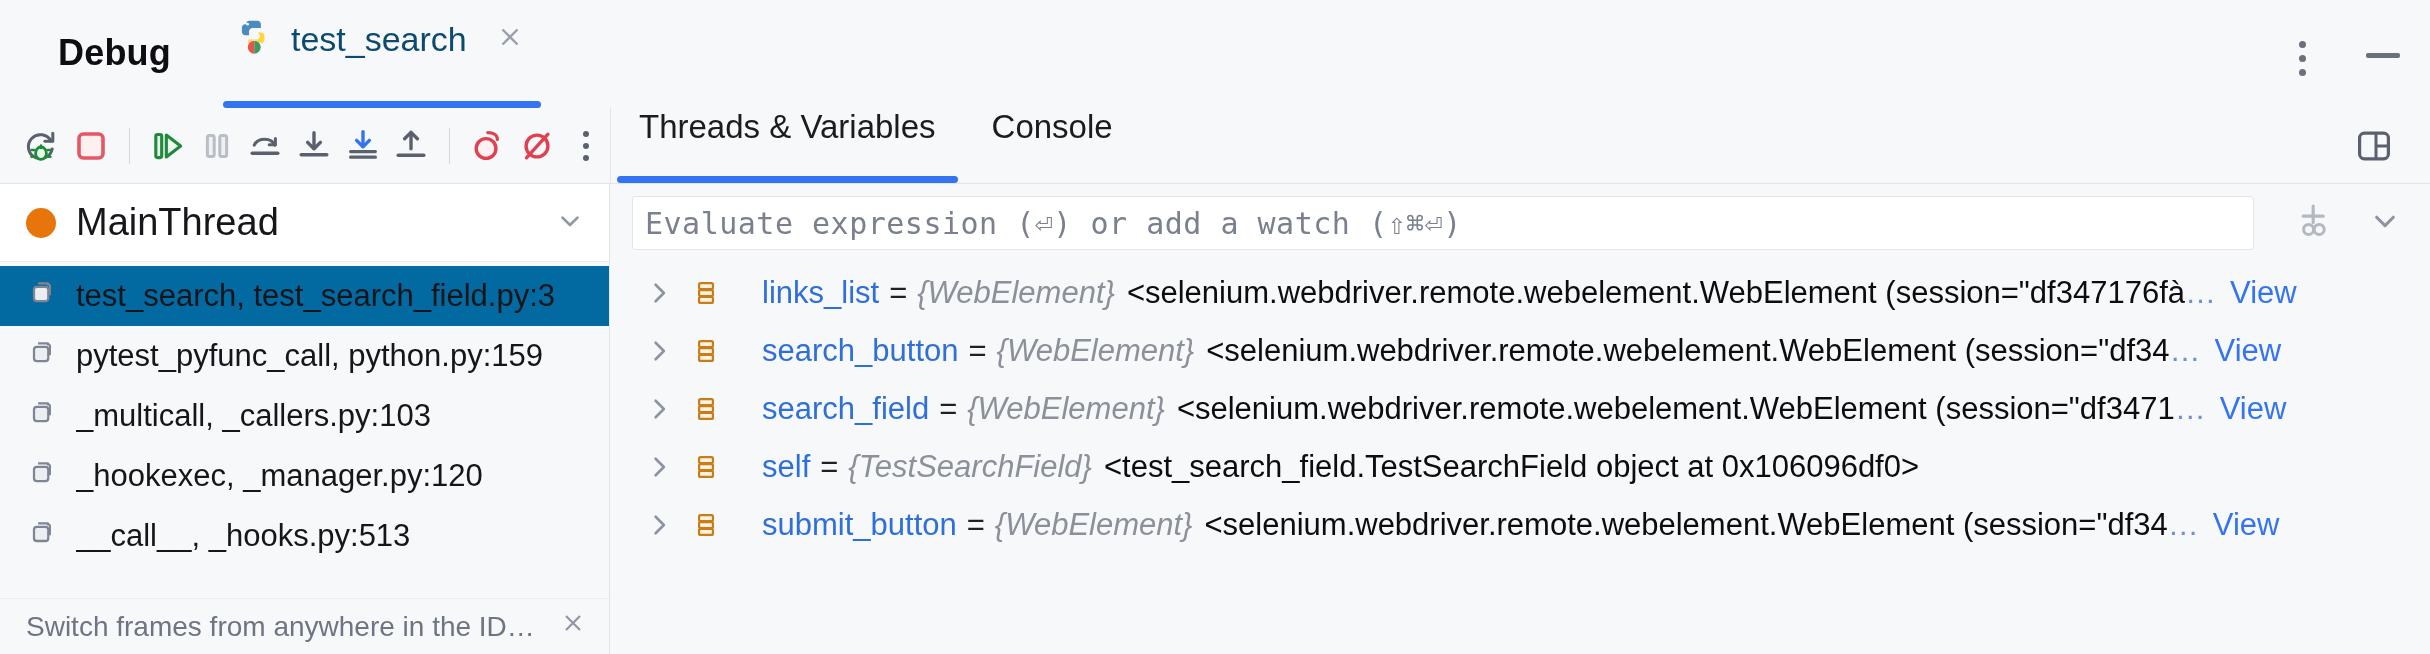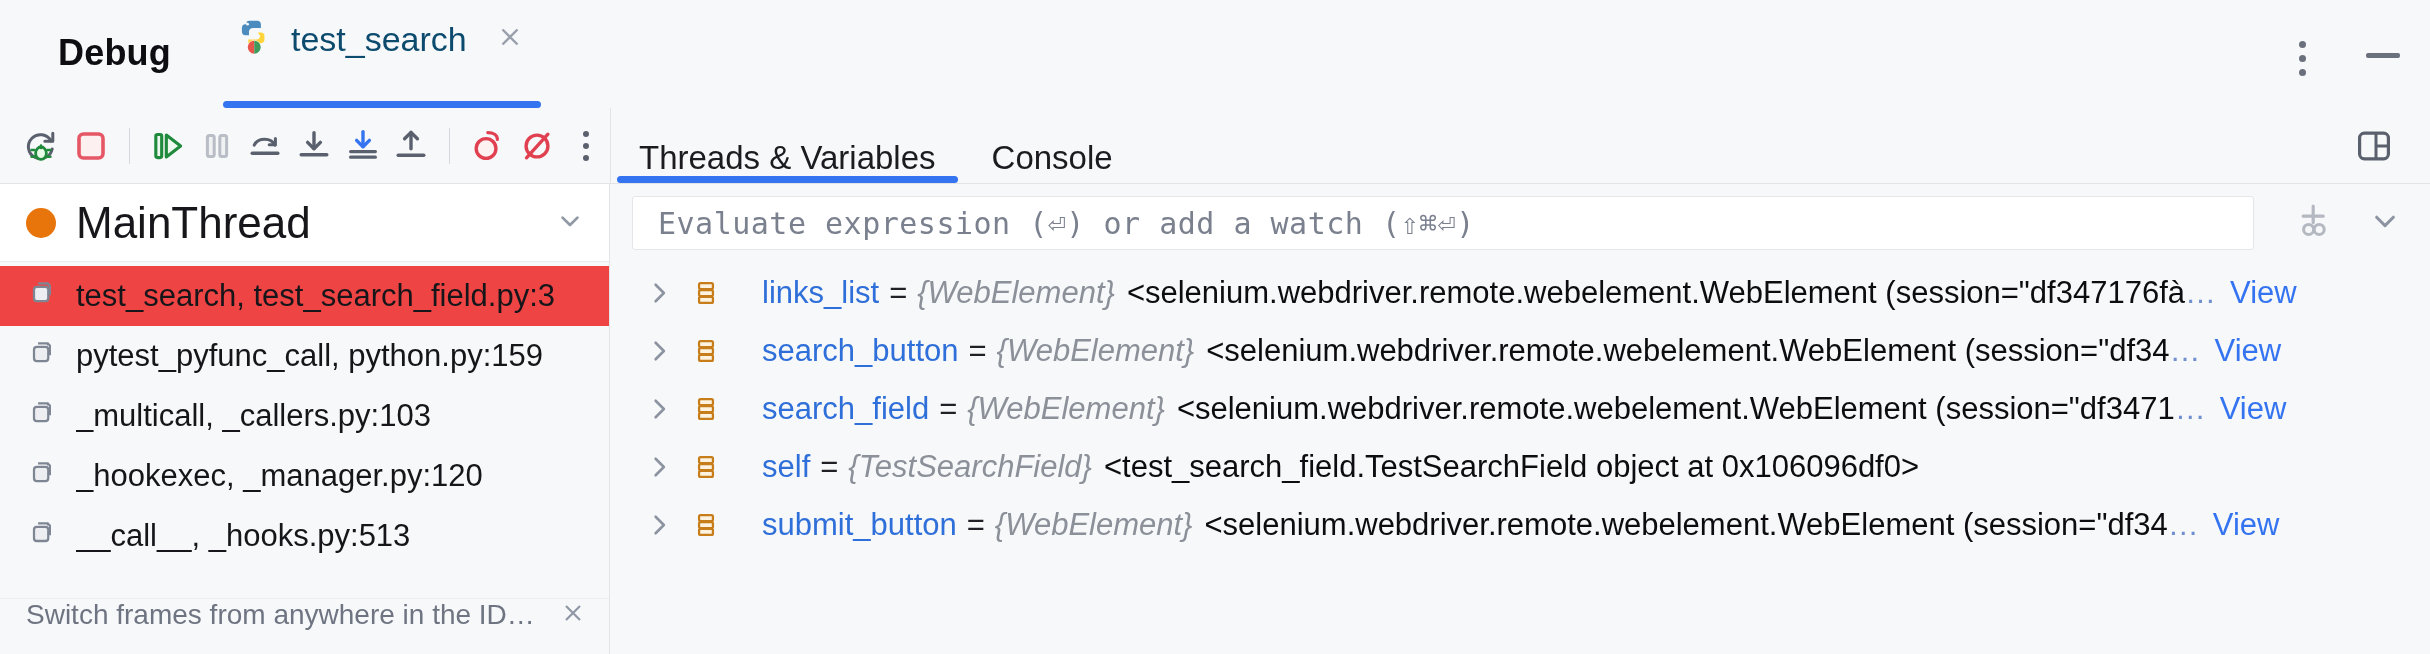--- a/index.html
+++ b/index.html
@@ -68,21 +68,21 @@
   .tb-kebab { display: flex; flex-direction: column; gap: 6px; align-items: center; }
   .tb-kebab i { width: 6px; height: 6px; border-radius: 50%; background: #5a606d; }
 
   .tabs-area {
     flex: 1; display: flex; align-items: flex-end;
     border-left: 1px solid #e2e4e8;
     position: relative;
   }
   .vtab {
     position: relative; height: 100%;
-    display: flex; align-items: flex-end;
+    display: flex; align-items: flex-start;
     padding: 0 28px 6px 28px;
     font-size: 33px; color: #1b1b20;
   }
   .vtab .u {
     position: absolute; left: 6px; right: 6px; bottom: 0;
     height: 7px; background: #3574f0; border-radius: 4px;
   }
   .layout-icon-wrap {
     position: absolute; right: 36px; top: 50%; transform: translateY(-50%);
     display: flex; align-items: center; justify-content: center;
@@ -100,53 +100,53 @@
     min-height: 0;
   }
   .thread-select {
     height: 78px; flex: 0 0 78px;
     display: flex; align-items: center; gap: 20px;
     padding: 0 22px 0 26px;
     background: #ffffff;
     border-bottom: 1px solid #e9eaee;
   }
   .thread-dot { width: 30px; height: 30px; border-radius: 50%; background: #e8740c; flex: 0 0 30px; }
-  .thread-name { font-size: 44px; color: #17171b; flex: 1; white-space: nowrap; }
+  .thread-name { font-size: 38px; color: #17171b; flex: 1; white-space: nowrap; }
   .chev { color: #9198a5; }
 
   .frames { flex: 1; overflow: hidden; padding-top: 4px; }
   .frame {
     height: 60px; display: flex; align-items: center; gap: 18px;
     padding-left: 28px; white-space: nowrap; overflow: hidden;
     font-size: 31px; color: #16161a;
   }
-  .frame.selected { background: #ef4444; }
+  .frame.selected { background: #0369a1; }
   .frame-label { overflow: hidden; text-overflow: clip; }
 
   .hint-bar {
     height: 56px; flex: 0 0 56px;
-    display: flex; gap: 8px;
+    display: flex; align-items: center; gap: 8px;
     padding: 0 22px 0 26px;
     color: #6e7481; font-size: 28px;
     border-top: 1px solid #eceef1;
   }
   .hint-text { flex: 1; white-space: nowrap; overflow: hidden; }
   .hint-x { font-size: 30px; color: #9198a5; font-weight: 300; }
 
   
   .main { flex: 1; display: flex; flex-direction: column; min-width: 0; background: #f7f8fa; }
   .eval-row {
     height: 78px; flex: 0 0 78px;
     display: flex; align-items: center; gap: 0;
     padding: 0 26px 0 22px;
   }
   .eval-input {
     flex: 1; height: 54px; background: #ffffff;
     border: 1px solid #e4e6ea; border-radius: 3px;
-    display: flex; align-items: center; padding: 0 25px;
+    display: flex; align-items: center; padding: 0 12px;
     font-family: "DejaVu Sans Mono", monospace;
     font-size: 30px; color: #7a808e; letter-spacing: 0.5px;
     white-space: nowrap; overflow: hidden;
   }
   .eval-actions { display: flex; align-items: center; gap: 30px; padding-left: 38px; }
 
   .vars { flex: 1; min-height: 0; overflow: hidden; padding-top: 2px; }
   .var-row {
     height: 58px; display: flex; align-items: center;
     padding-left: 26px; white-space: nowrap; overflow: hidden;

